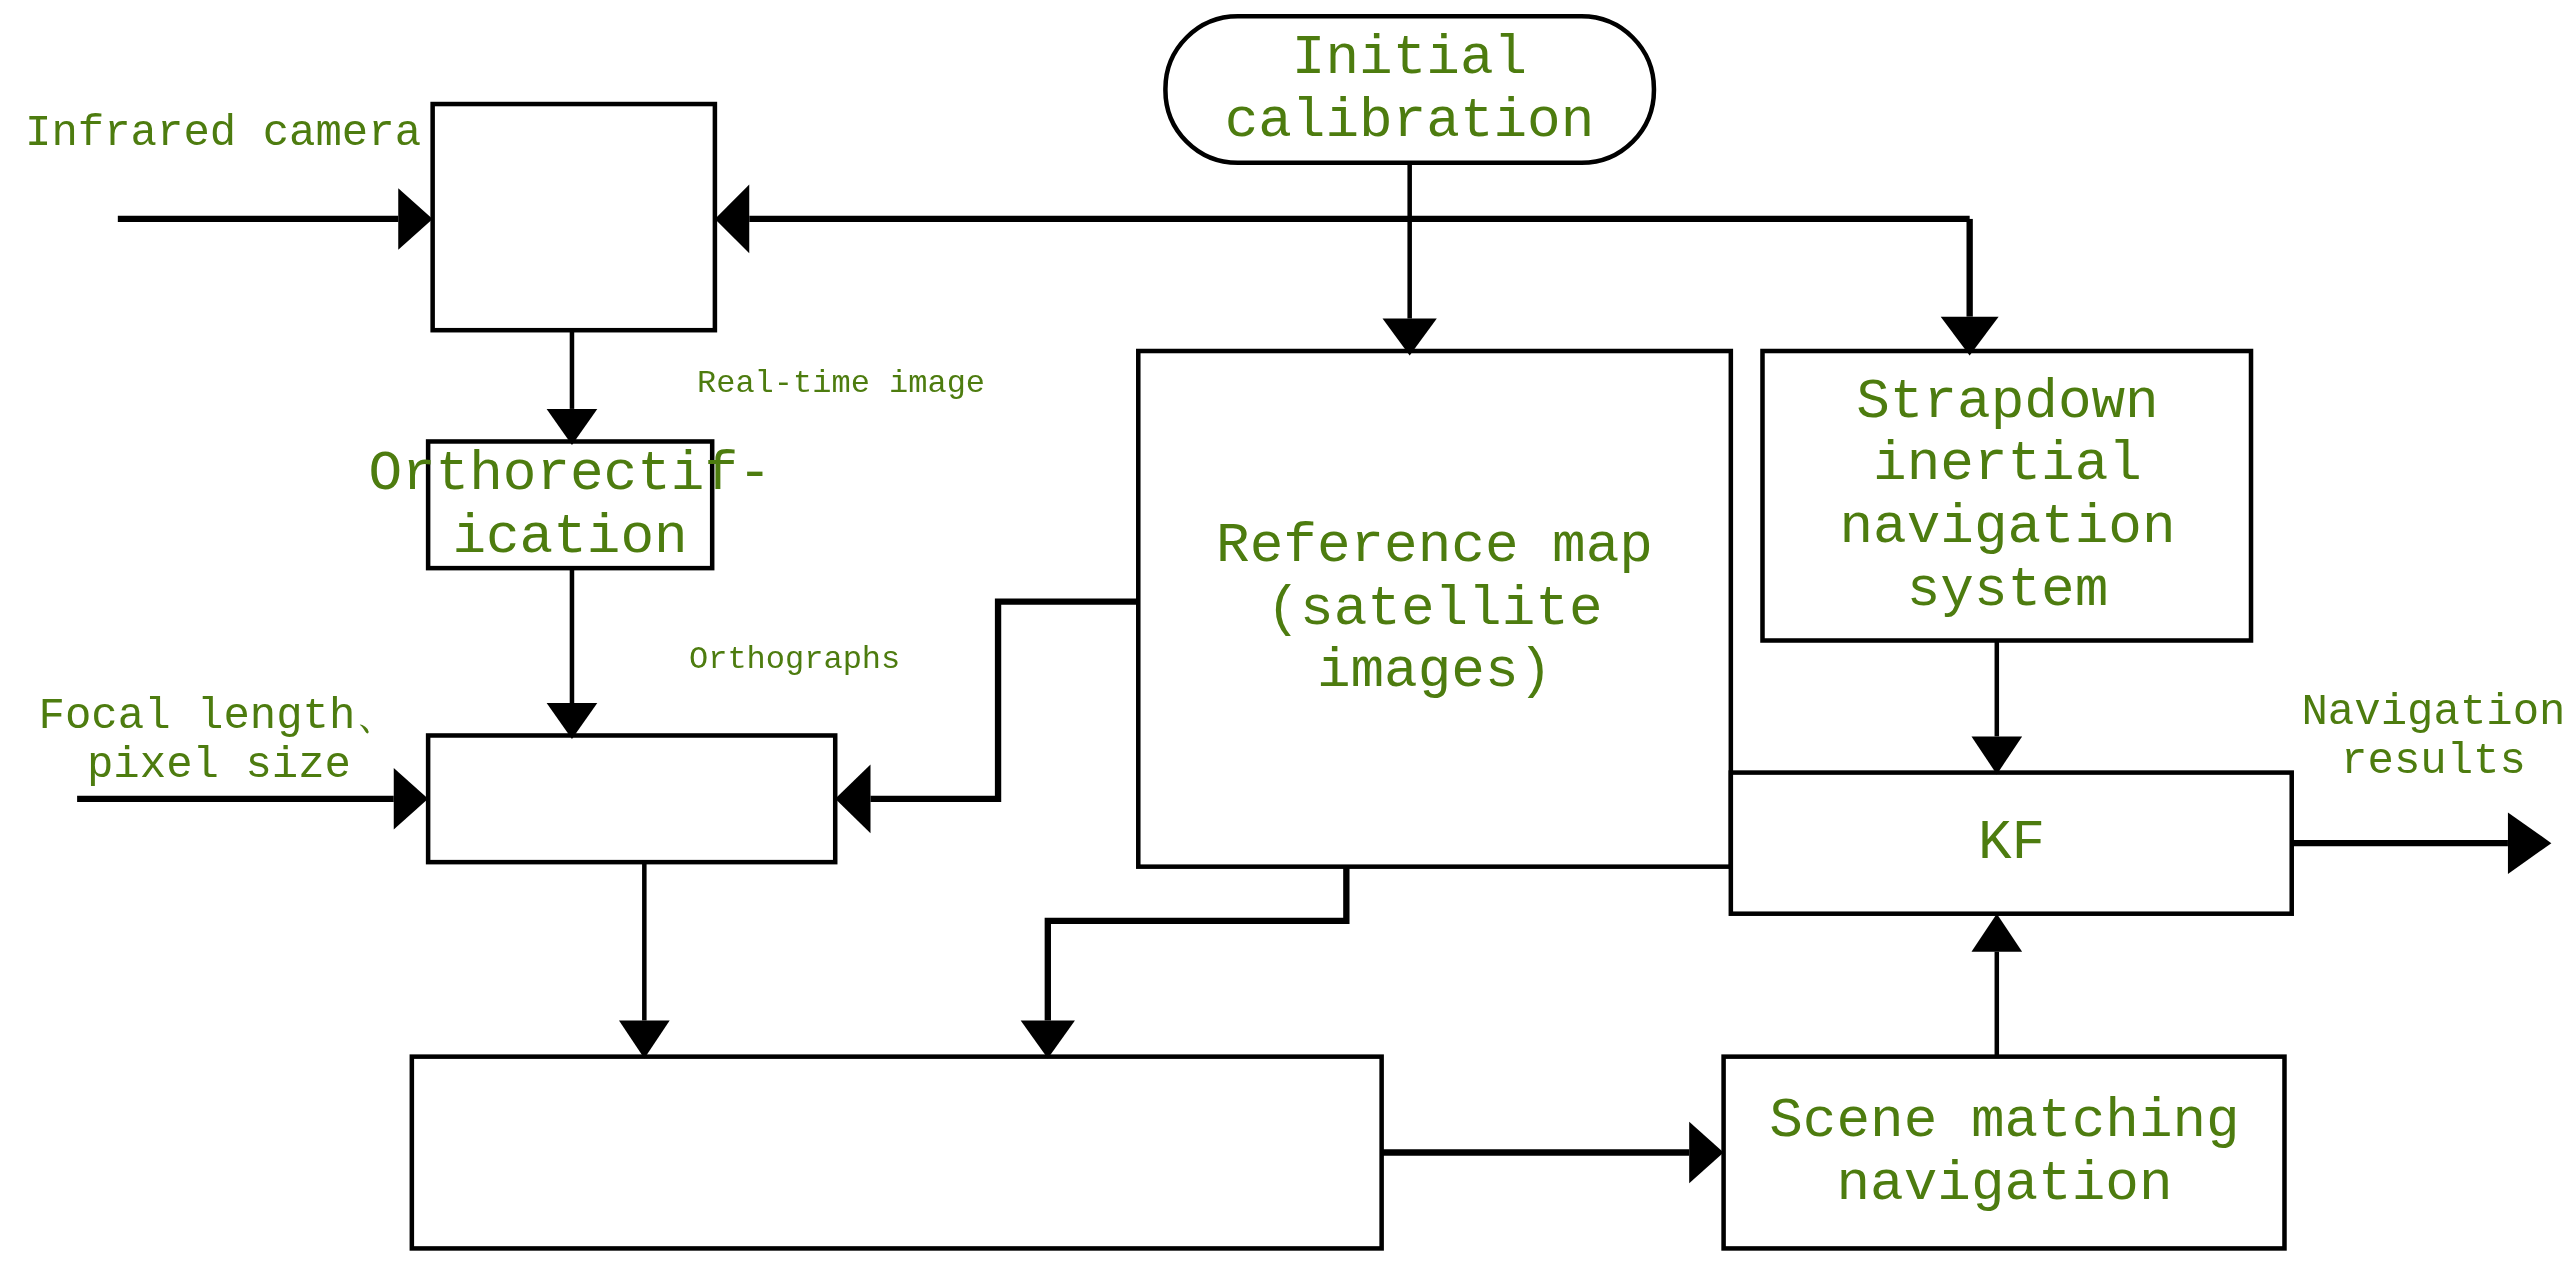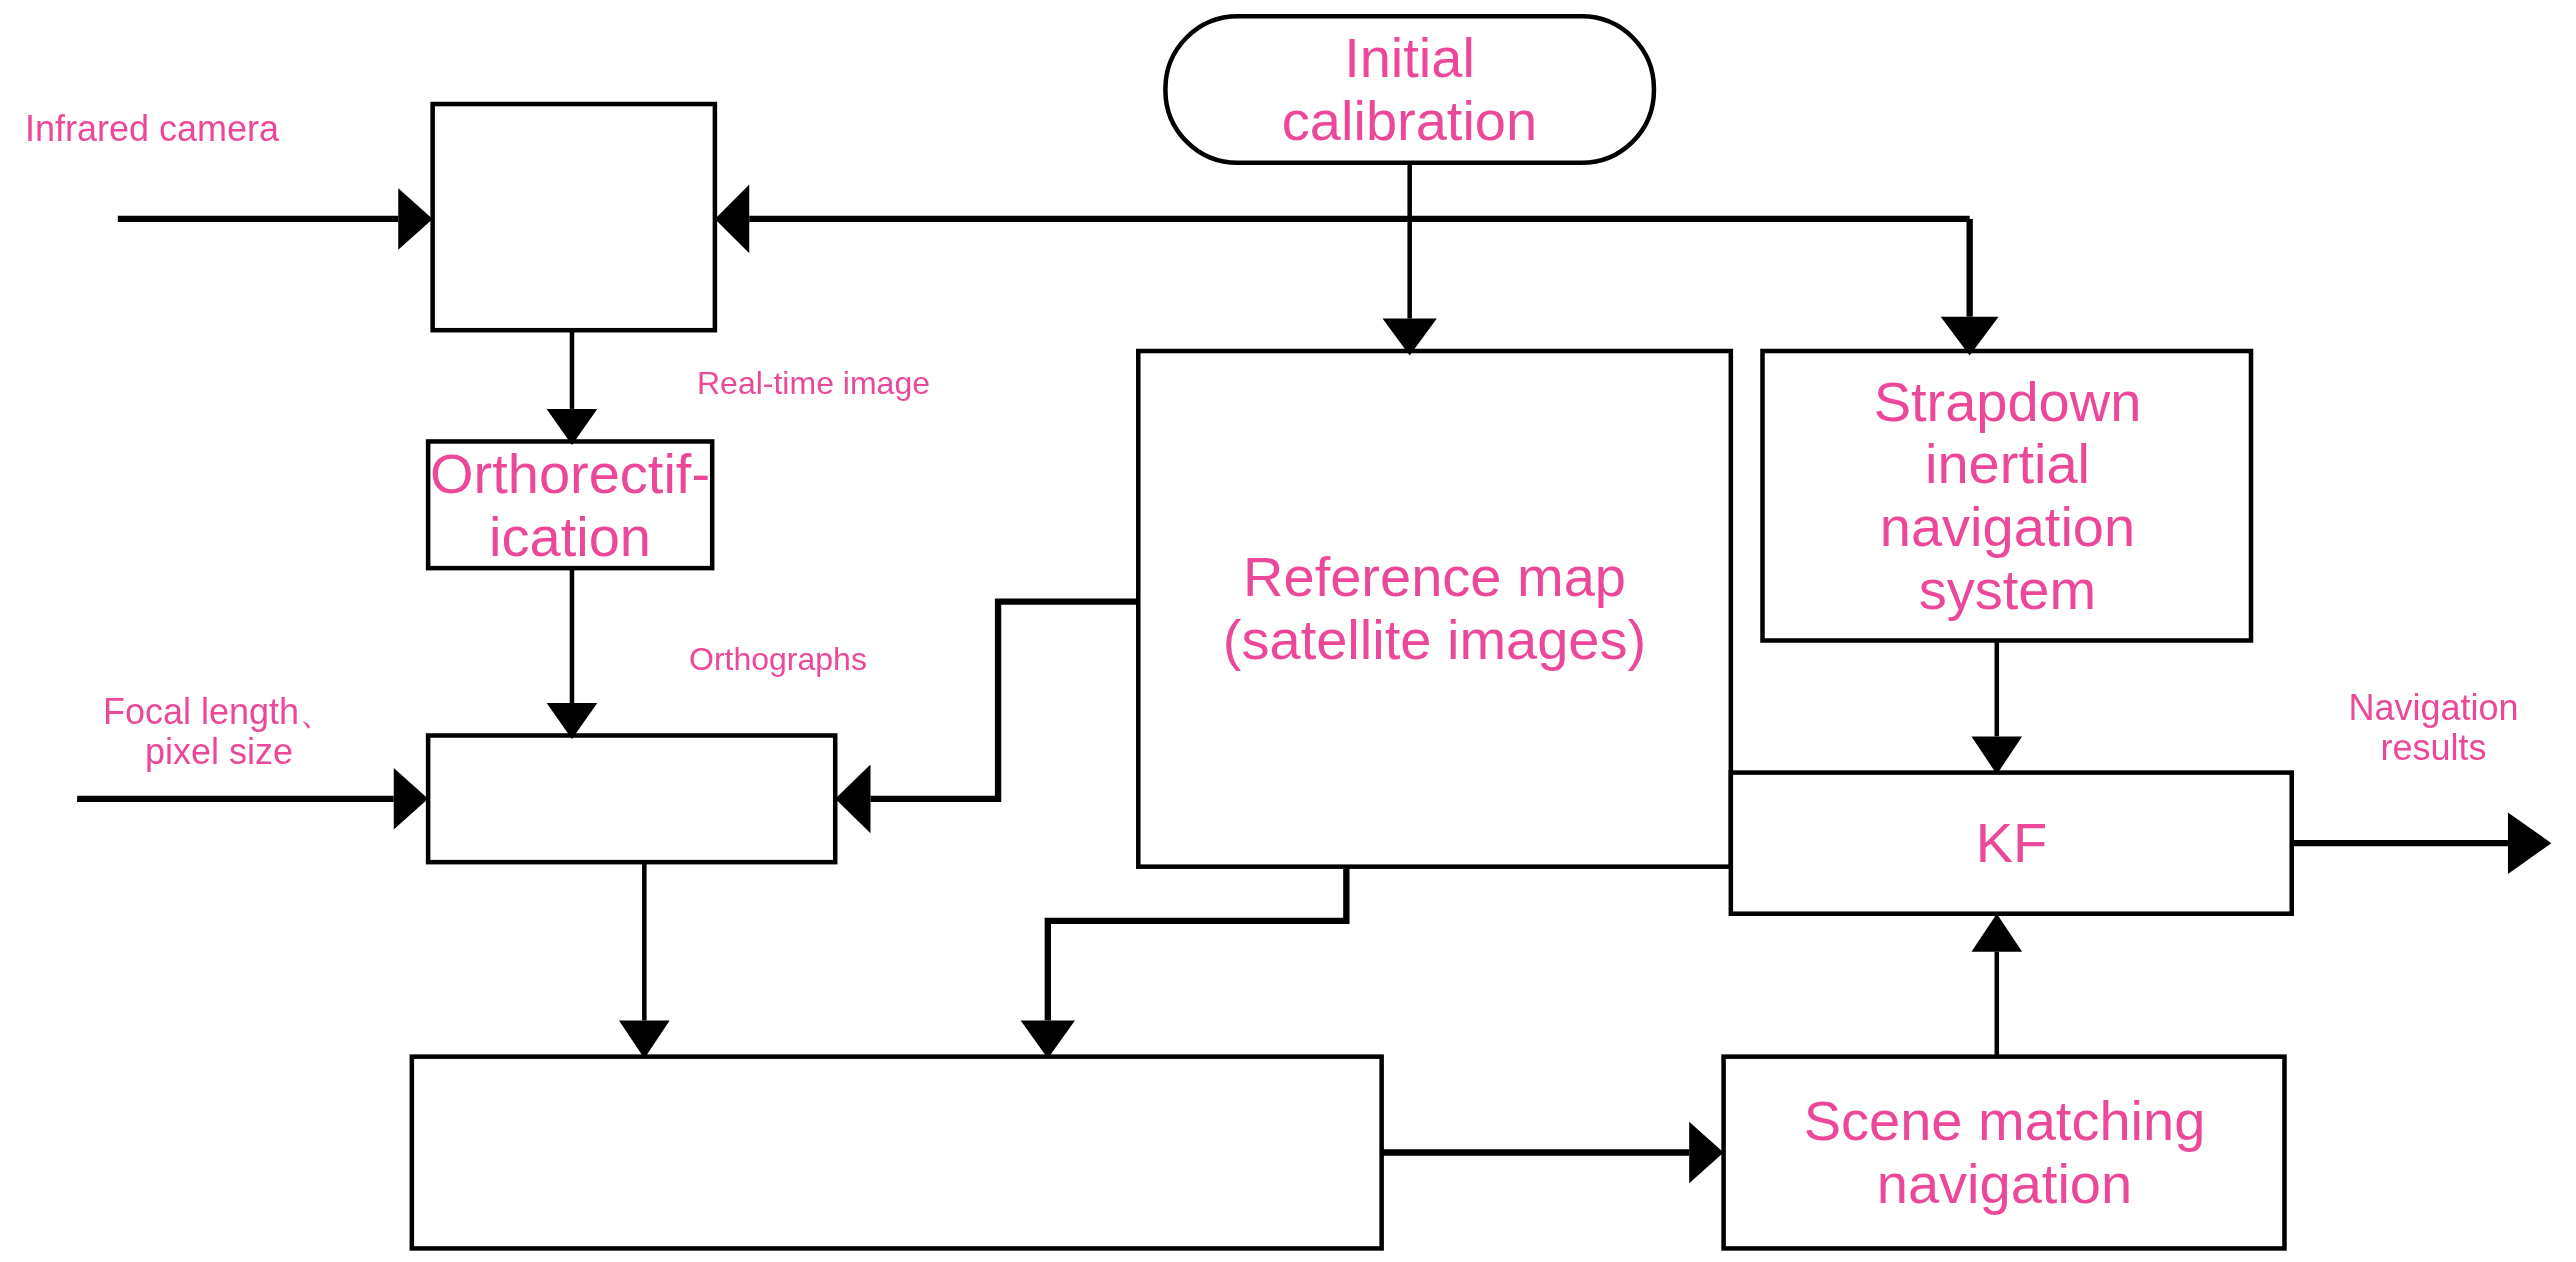--- a/index.html
+++ b/index.html
@@ -48,38 +48,38 @@
   }
   .arrowhead {
     fill: #000000;
     stroke: none;
   }
   
   .node-label,
   .edge-label,
   .free-label {
     position: absolute;
-    color: #ec4899;
+    color: #4d7c0f;
     text-align: center;
     line-height: 1.12;
     white-space: pre-line;
-    font-family: Liberation Sans, sans-serif;
+    font-family: Liberation Mono, monospace;
   }
   .node-label {
     display: flex;
     align-items: center;
     justify-content: center;
     font-size: 56px;
   }
   .edge-label {
     font-size: 32px;
     white-space: nowrap;
   }
   .free-label {
-    font-size: 36px;
+    font-size: 44px;
     white-space: pre-line;
   }
 </style>
 </head>
 <body>
 
 <div id="diagram-root">
 
   <svg id="flow-svg" viewBox="0 0 2847 1395">
 

